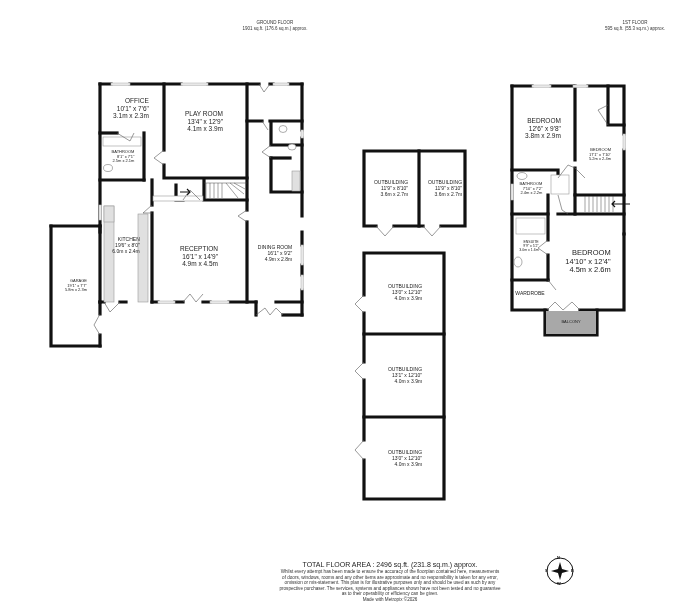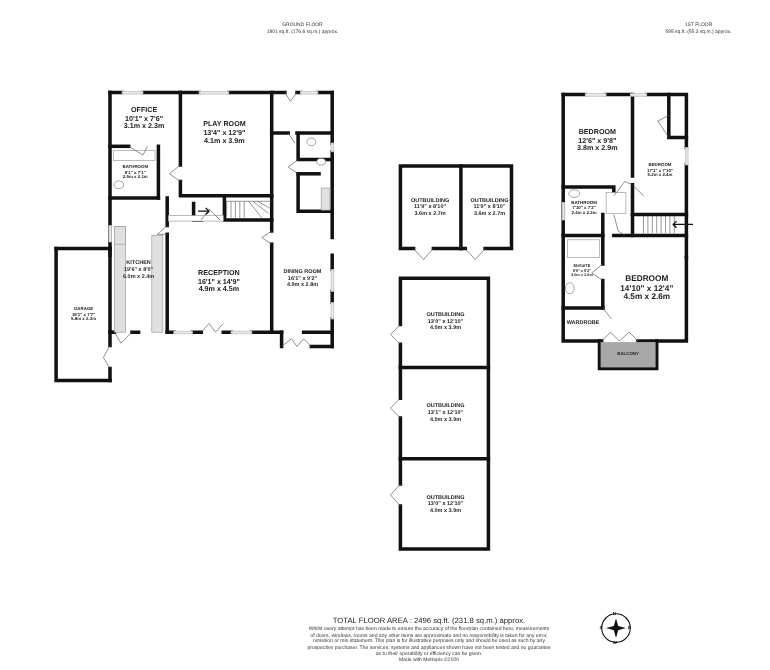--- a/index.html
+++ b/index.html
@@ -1,20 +1,20 @@
 <!DOCTYPE html>
 <html><head>
 <meta charset="utf-8">
 <style>
   html,body{margin:0;padding:0;background:#fff;}
   body{width:700px;height:609px;position:relative;overflow:hidden;font-family:"Liberation Sans",sans-serif;color:#111;}
   .abs{position:absolute;}
   .floor-head{position:absolute;text-align:center;font-size:4.5px;line-height:5.5px;color:#333;}
   svg{position:absolute;left:0;top:0;}
-  .lbl{position:absolute;text-align:center;font-weight:bold;color:#222;white-space:nowrap;transform:translate(-50%,-50%);}
+  .lbl{position:absolute;text-align:right;font-weight:normal;color:#222;white-space:nowrap;transform:translate(-50%,-50%);}
   .lbl .n{display:block;}
   .lbl .d{display:block;}
   .big{font-size:7.5px;line-height:8.5px;}
   .mid{font-size:6.5px;line-height:7.5px;}
   .sml{font-size:5px;line-height:5.8px;}
   .xs{font-size:4px;line-height:4.6px;}
   .footer{position:absolute;left:240px;width:300px;top:560px;text-align:center;color:#222;}
   .footer .total{font-size:7px;line-height:9px;}
   .footer .disc{font-size:4.6px;line-height:5.6px;color:#333;}
 </style>

